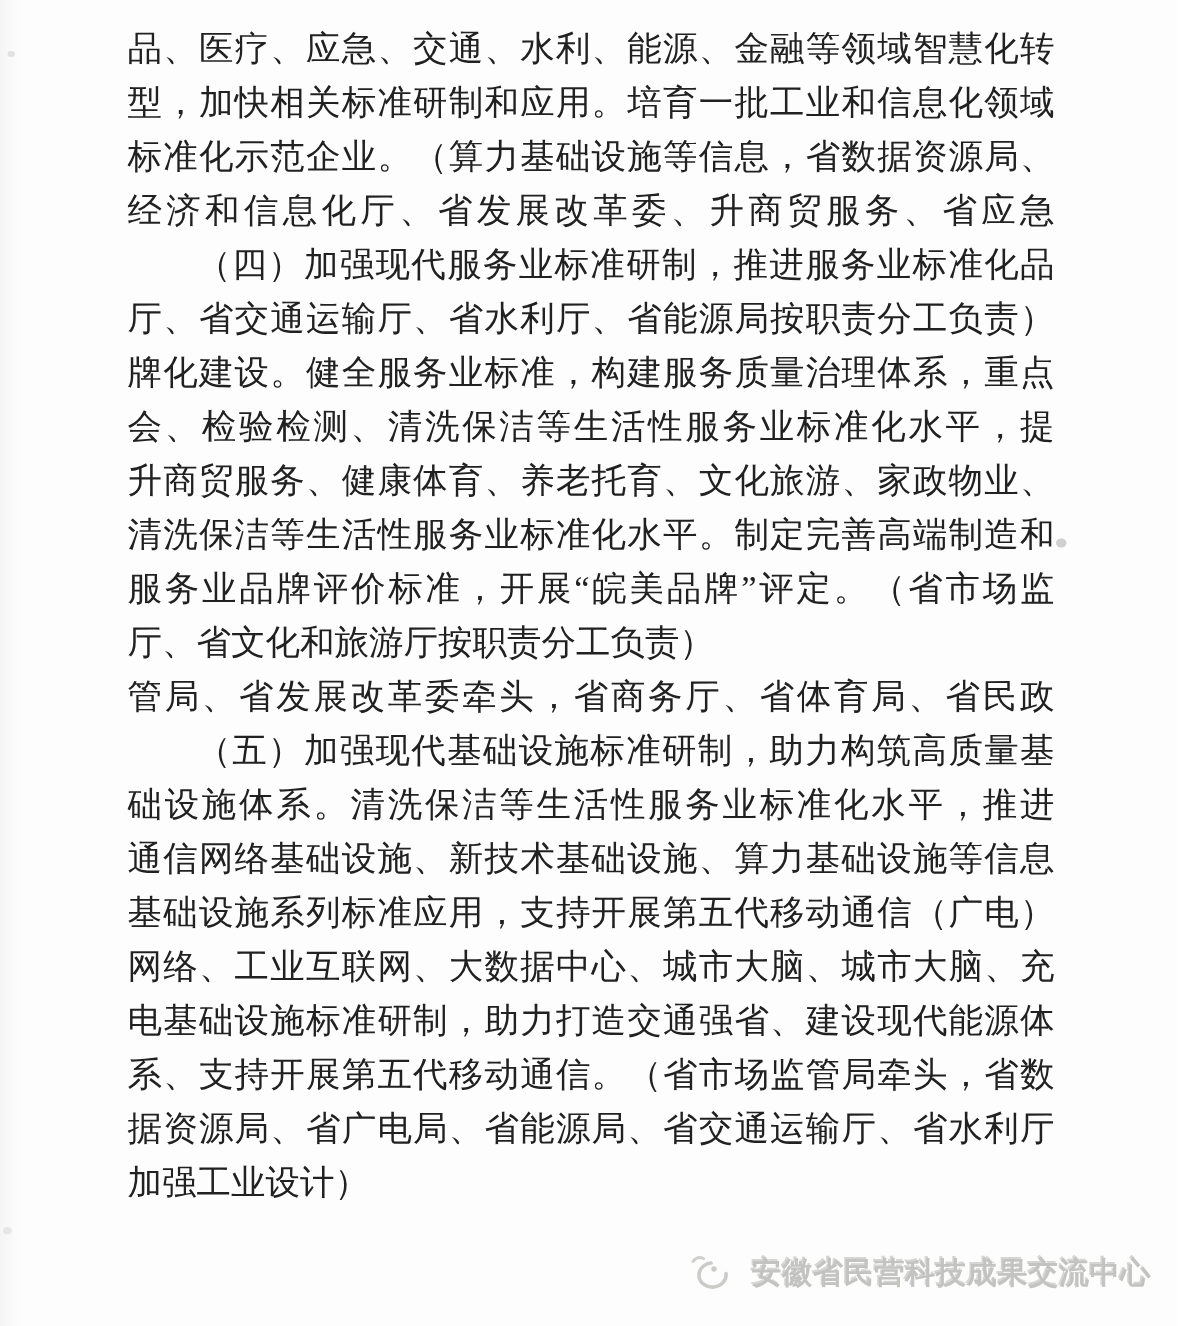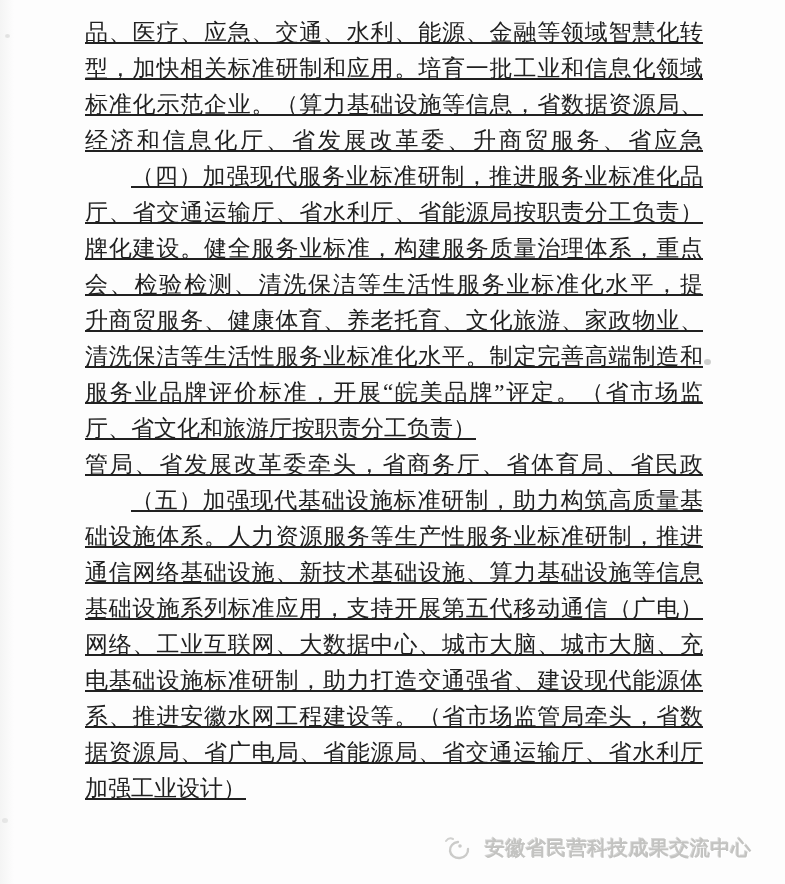--- a/index.html
+++ b/index.html
@@ -37,28 +37,27 @@
     font-size: 23px;
     color: #212121;
     font-weight: 500;
   }
   .line {
     height: 36px;
     line-height: 36px;
     text-align: justify;
     text-align-last: justify;
     overflow: hidden;
-    text-decoration: underline;
   }
   .line.indent { text-indent: 2em; }
   .line.end { text-align-last: left; }
 
   .watermark {
     position: absolute;
-    left: 440px;
+    left: 456px;
     top: 833px;
     display: flex;
     align-items: center;
     gap: 9px;
     pointer-events: none;
   }
   .watermark-icon { width: 36px; height: 30px; opacity: 0.85; }
   .watermark-text {
     font-size: 20px;
     font-weight: bold;
@@ -86,26 +85,26 @@
     <div class="line indent">（四）加强现代服务业标准研制，推进服务业标准化品</div>
     <div class="line">厅、省交通运输厅、省水利厅、省能源局按职责分工负责）</div>
     <div class="line">牌化建设。健全服务业标准，构建服务质量治理体系，重点</div>
     <div class="line">会、检验检测、清洗保洁等生活性服务业标准化水平，提</div>
     <div class="line">升商贸服务、健康体育、养老托育、文化旅游、家政物业、</div>
     <div class="line">清洗保洁等生活性服务业标准化水平。制定完善高端制造和</div>
     <div class="line">服务业品牌评价标准，开展“皖美品牌”评定。（省市场监</div>
     <div class="line end">厅、省文化和旅游厅按职责分工负责）</div>
     <div class="line">管局、省发展改革委牵头，省商务厅、省体育局、省民政</div>
     <div class="line indent">（五）加强现代基础设施标准研制，助力构筑高质量基</div>
-    <div class="line">础设施体系。人力资源服务等生产性服务业标准研制，推进</div>
+    <div class="line">础设施体系。清洗保洁等生活性服务业标准化水平，推进</div>
     <div class="line">通信网络基础设施、新技术基础设施、算力基础设施等信息</div>
     <div class="line">基础设施系列标准应用，支持开展第五代移动通信（广电）</div>
     <div class="line">网络、工业互联网、大数据中心、城市大脑、城市大脑、充</div>
     <div class="line">电基础设施标准研制，助力打造交通强省、建设现代能源体</div>
-    <div class="line">系、推进安徽水网工程建设等。（省市场监管局牵头，省数</div>
+    <div class="line">系、支持开展第五代移动通信。（省市场监管局牵头，省数</div>
     <div class="line">据资源局、省广电局、省能源局、省交通运输厅、省水利厅</div>
     <div class="line end">加强工业设计）</div>
   </div>
 
   <div class="watermark">
     <span class="watermark-icon">
       <svg viewBox="0 0 36 30" width="36" height="30" xmlns="http://www.w3.org/2000/svg">
 
         <path d="M28 16 a9 8 0 1 1 -10 -7" fill="none" stroke="#c3c3c1" stroke-width="2.4" stroke-linecap="round"></path>
         <path d="M6 8 q3 -4 7 -2" fill="none" stroke="#c9c9c7" stroke-width="2" stroke-linecap="round"></path>

